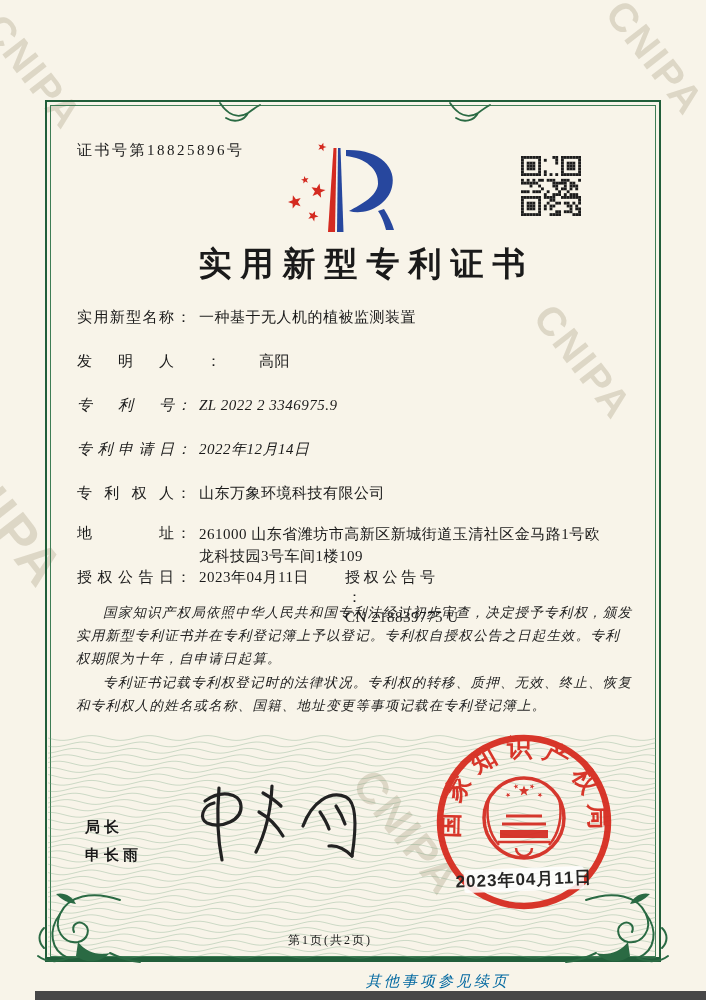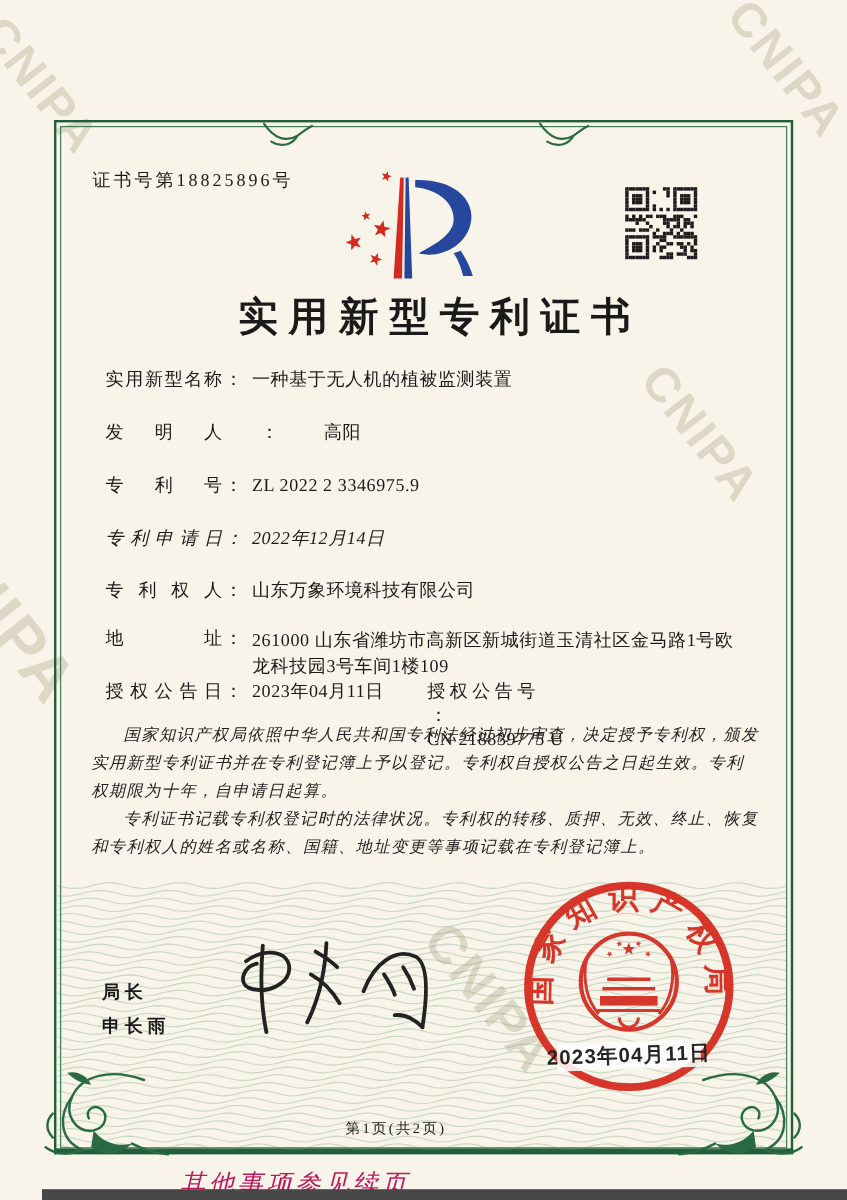--- a/index.html
+++ b/index.html
@@ -13,42 +13,42 @@
   .panel{position:absolute;left:45px;top:100px;width:612px;height:858px;
          border:2px solid #215e3a;}
   .panel-inner{position:absolute;inset:3px;border:1px solid #3e7d55;}
   .panel-bottom{position:absolute;left:45px;top:957px;width:616px;height:4px;background:#215e3a;}
   .decor{position:absolute;left:0;top:0;width:706px;height:1000px;pointer-events:none;}
   
   .cert-no{position:absolute;left:77px;top:141px;font-size:15px;letter-spacing:2.5px;}
   .title{position:absolute;left:45px;top:242px;width:616px;text-align:center;
          font-size:33px;font-weight:700;letter-spacing:9px;padding-left:27px;box-sizing:border-box;}
   
-  .frow{position:absolute;left:88px;width:560px;display:flex;align-items:flex-start;
+  .frow{position:absolute;left:77px;width:560px;display:flex;align-items:flex-start;
         font-size:15px;line-height:20px;}
   .flabel{display:inline-block;width:97px;text-align:justify;text-align-last:justify;flex:none;}
   .fcolon{flex:none;margin:0 8px 0 2px;}
   .fvalue{letter-spacing:.5px;}
   .addr-value{max-width:408px;line-height:22px;}
   .grant2{position:absolute;left:268px;top:0;display:flex;flex-direction:column;}
   .grant2 .flabel{width:90px;}
   
   .paras{position:absolute;left:76px;top:601px;width:558px;}
   .paras p{margin:0 0 1px 0;font-size:13.5px;line-height:23px;text-indent:2em;
            font-style:italic;letter-spacing:1.2px;color:#222;}
   
   .signer-role,.signer-name{position:absolute;left:85px;
         font-family:"Liberation Sans","DejaVu Sans",sans-serif;
         font-weight:700;font-size:15px;letter-spacing:4px;}
   .signer-role{top:818px;} .signer-name{top:846px;}
   
   .page-no{position:absolute;left:160px;width:340px;top:932px;text-align:center;
            font-size:12px;letter-spacing:2px;}
-  .footer-note{position:absolute;left:150px;width:360px;top:972px;text-align:left;
-           font-size:21px;font-style:italic;letter-spacing:3px;color:#be185d;}
+  .footer-note{position:absolute;left:150px;width:360px;top:972px;text-align:right;
+           font-size:15px;font-style:italic;letter-spacing:3px;color:#0369a1;}
   .scan-bar{position:absolute;left:35px;top:991px;width:671px;height:9px;background:#474747;}
 </style>
 </head>
 <body>
 
 <div class="wm" style="left:10px;top:6px;font-size:40px;">CNIPA</div>
 <div class="wm" style="left:632px;top:-8px;font-size:40px;">CNIPA</div>
 <div class="wm" style="left:560px;top:296px;font-size:40px;">CNIPA</div>
 <div class="wm" style="left:-30px;top:423px;font-size:54px;">CNIPA</div>
 <div class="wm" style="left:382px;top:760px;font-size:44px;">CNIPA</div>
@@ -389,21 +389,21 @@
 <div class="frow" style="top:307px;">
   <span class="flabel">实用新型名称</span>
   <span class="fcolon">：</span>
   <span class="fvalue">一种基于无人机的植被监测装置</span>
 </div>
 <div class="frow" style="top:351px;gap:30px;">
   <span class="flabel">发明人</span>
   <span class="fcolon">：</span>
   <span class="fvalue">高阳</span>
 </div>
-<div class="frow" style="top:395px;">
+<div class="frow" style="top:395px;font-style:italic;">
   <span class="flabel">专利号</span>
   <span class="fcolon">：</span>
   <span class="fvalue">ZL 2022 2 3346975.9</span>
 </div>
 <div class="frow" style="top:439px;font-style:italic;">
   <span class="flabel">专利申请日</span>
   <span class="fcolon">：</span>
   <span class="fvalue">2022年12月14日</span>
 </div>
 <div class="frow" style="top:483px;">

